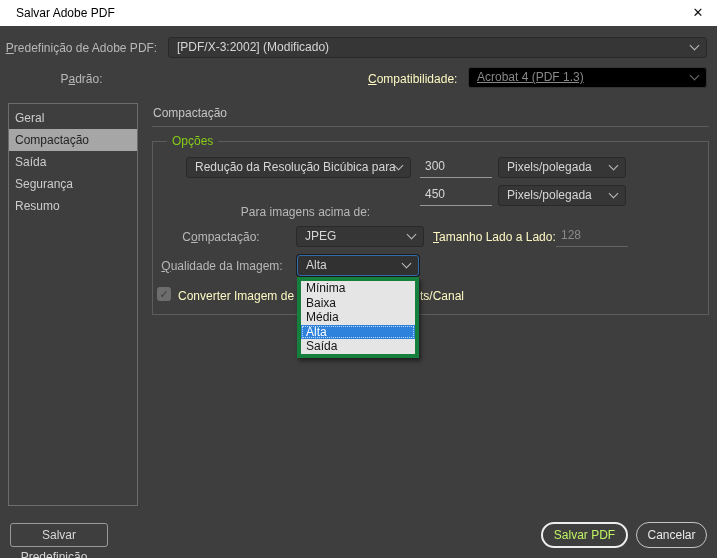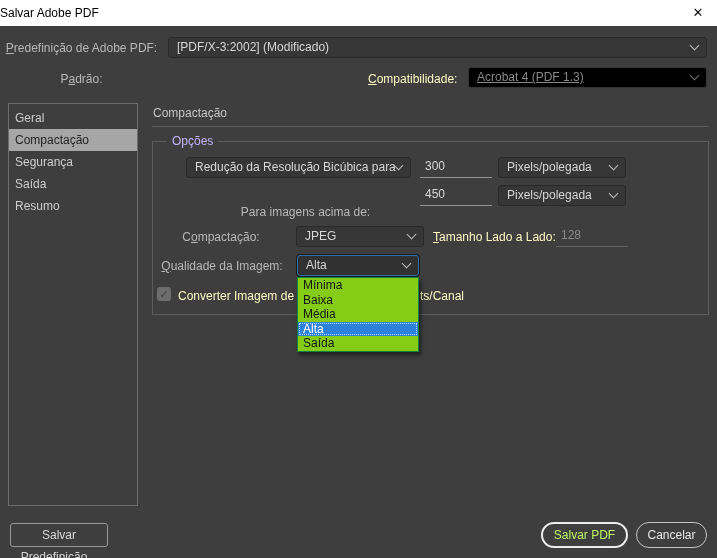--- a/index.html
+++ b/index.html
@@ -4,21 +4,21 @@
 <style>
   html,body{margin:0;padding:0;background:#2a2a2a;}
   *{box-sizing:border-box;}
   .dialog{
     position:relative;width:717px;height:558px;overflow:hidden;
     font-family:"Liberation Sans","DejaVu Sans",sans-serif;
     background:#3e3e3e;
   }
   
   .titlebar{position:absolute;left:0;top:0;width:717px;height:26px;background:#ffffff;}
-  .titlebar .title{position:absolute;left:0;top:0;line-height:26px;font-size:12px;color:#000;}
+  .titlebar .title{position:absolute;left:16px;top:0;line-height:26px;font-size:12px;color:#000;}
   .close-x{position:absolute;right:9px;top:0;width:20px;height:26px;line-height:26px;text-align:center;font-size:13px;color:#111;cursor:default;}
   
   .lbl{position:absolute;color:#b8b8b8;font-size:12px;white-space:nowrap;}
   .lbl.right{text-align:center;}
   .lbl.disabled{color:#fef9c3;}
   .mn{text-decoration:underline;}
   .combo{position:absolute;height:21px;background:#363636;border:1px solid #292929;border-radius:3px;
          color:#d6d6d6;font-size:12px;line-height:19px;padding:0 20px 0 8px;white-space:nowrap;overflow:hidden;}
   .combo.disabled{color:#878787;background:#000000;border-color:#343434;text-decoration:underline;}
   .combo.focused{background:#313131;border-color:#2f6ca9;box-shadow:0 0 0 1px rgba(0,0,0,.55);}
@@ -30,23 +30,23 @@
   .ufield.disabled{border-bottom-color:#646464;color:#898989;}
   
   .sidebar{position:absolute;left:8px;top:103px;width:130px;height:403px;border:1px solid #6d6d6d;}
   .sb-item{height:22px;line-height:22px;padding-left:6px;font-size:12px;color:#cdcdcd;white-space:nowrap;cursor:default;}
   .sb-item.selected{background:#a6a6a6;color:#242424;}
   .sb-pad{height:3px;}
   
   .panel-title{position:absolute;left:153px;top:106px;font-size:12px;color:#c4c4c4;}
   .panel-divider{position:absolute;left:152px;top:126px;width:557px;height:1px;background:#5c5c5c;}
   .group{position:absolute;left:152px;top:141px;width:557px;height:174px;border:1px solid #5c5c5c;}
-  .legend{position:absolute;left:14px;top:-8px;background:#3e3e3e;padding:0 5px;font-size:12px;color:#c4b5fd;}
+  .legend{position:absolute;left:14px;top:-8px;background:#3e3e3e;padding:0 5px;font-size:12px;color:#84cc16;}
   
-  .popup{position:absolute;left:297px;top:277px;width:122px;background:#84cc16;border:1px solid #15803d;
+  .popup{position:absolute;left:297px;top:277px;width:122px;background:#e5e5e5;border:4px solid #15803d;
          box-shadow:2px 3px 4px rgba(0,0,0,.5);z-index:6;}
   .popup-item{height:14.6px;line-height:14.6px;font-size:12px;color:#141414;padding-left:5px;white-space:nowrap;cursor:default;}
   .popup-item.selected{color:#ffffff;outline:1px dotted #bcd9f7;outline-offset:-2px;}
   
   .cb{position:absolute;left:4px;top:145px;width:14px;height:14px;background:#6d6d6d;border-radius:3px;
       color:#3a3a3a;font-size:11px;line-height:14px;text-align:center;font-weight:bold;}
   
   .btn-preset{position:absolute;left:10px;top:523px;width:98px;height:24px;border:1px solid #999999;border-radius:3px;
               color:#d8d8d8;font-size:12px;text-align:center;line-height:22px;cursor:default;}
   .pill{position:absolute;top:522px;height:26px;border-radius:13px;font-size:12px;text-align:center;cursor:default;}
@@ -74,22 +74,22 @@
   <div class="combo disabled" style="left:468px;top:67px;width:239px;">
     <span>Acrobat 4 (PDF 1.3)</span>
     <span class="chev"></span>
   </div>
 
   <div class="sidebar">
     <div class="sb-pad"></div>
     <div id="sb-items">
         <div class="sb-item">Geral</div>
         <div class="sb-item selected">Compactação</div>
+        <div class="sb-item">Saída</div>
         <div class="sb-item">Segurança</div>
-        <div class="sb-item">Saída</div>
         <div class="sb-item">Resumo</div>
       </div>
   </div>
 
   <div class="panel-title">Compactação</div>
   <div class="panel-divider"></div>
 
   <div class="group">
     <div class="legend">Opções</div>
 

